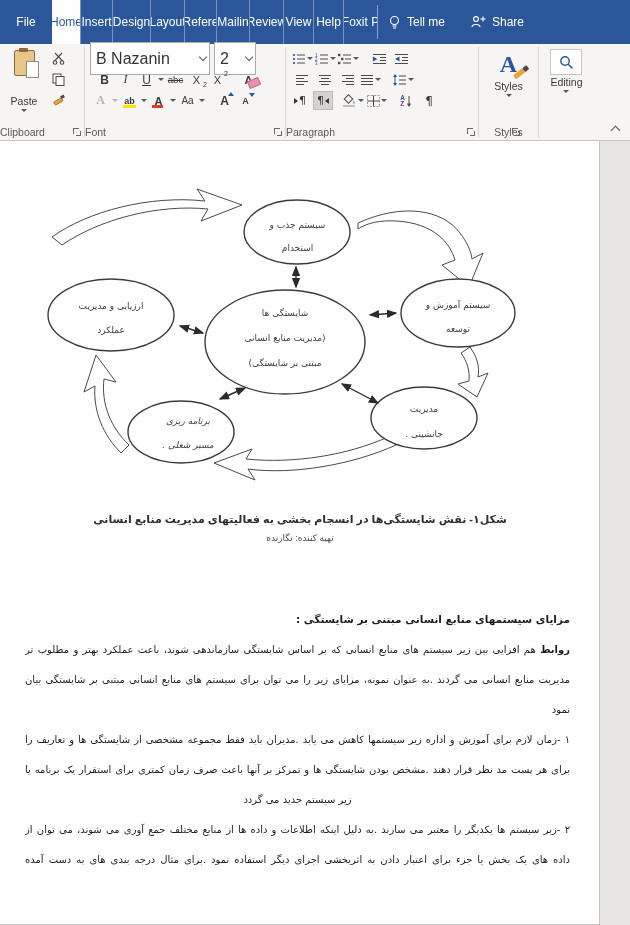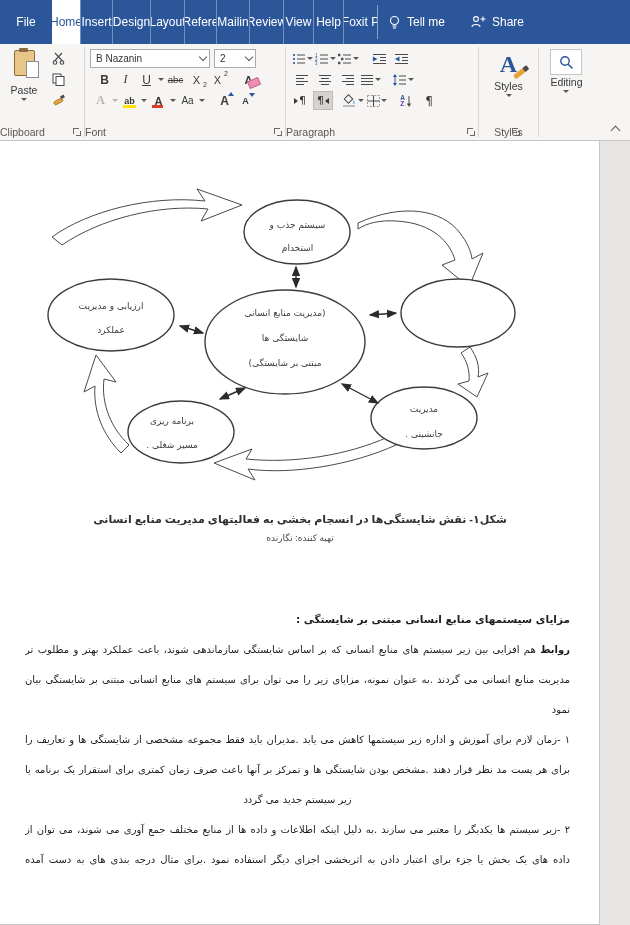--- a/index.html
+++ b/index.html
@@ -31,29 +31,29 @@
   .caret { width:0; height:0; border-left:3px solid transparent; border-right:3px solid transparent; border-top:3.5px solid #5a5856; display:inline-block; }
   .chev { width:6px; height:6px; border-right:1.3px solid #5a5856; border-bottom:1.3px solid #5a5856; transform:rotate(45deg); display:inline-block; margin-top:-3px; }
 
   
   .g-clip { width:84px; }
   .g-clip .grp-body { display:flex; }
   .paste-btn { width:44px; display:flex; flex-direction:column; align-items:center; cursor:pointer; padding-top:2px; }
   .clipboard-icon { width:21px; height:26px; background:#e8c687; border:1.5px solid #8a6a42; border-radius:2px; position:relative; }
   .clipboard-icon::before { content:""; position:absolute; left:4px; top:-3px; width:9px; height:4px; background:#8a6a42; border-radius:1px; }
   .clipboard-icon .paper { position:absolute; right:-5px; bottom:-3px; width:13px; height:17px; background:#fff; border:1px solid #8c8c8c; }
-  .paste-btn .txt { font-size:10.5px; color:#3b3a39; margin-top:8px; }
+  .paste-btn .txt { font-size:10.5px; color:#3b3a39; margin-top:19px; }
   .paste-btn .caret { margin-top:2px; }
   .clip-col { display:flex; flex-direction:column; gap:3px; padding-top:1px; }
   .sbtn { width:24px; height:18px; display:flex; align-items:center; justify-content:center; cursor:pointer; }
 
   
   .g-font { width:200px; }
   .row { display:flex; align-items:center; height:21px; }
-  .combo { height:19px; background:#fff; border:1px solid #adaba9; display:flex; align-items:center; justify-content:space-between; font-size:10px; color:#333; padding:0 3px 0 5px; cursor:pointer; }
+  .combo { height:33px; background:#fff; border:1px solid #adaba9; display:flex; align-items:center; justify-content:space-between; font-size:16px; color:#333; padding:0 3px 0 5px; cursor:pointer; }
   .combo-font { width:120px; margin-left:3px; }
   .combo-size { width:42px; margin-left:4px; }
   .fbtn { min-width:19px; height:19px; display:flex; align-items:center; justify-content:center; font-size:12px; color:#3b3a39; cursor:pointer; position:relative; }
   .b-bold { font-weight:bold; }
   .b-italic { font-style:italic; font-family:"Liberation Serif",serif; }
   .b-under { text-decoration:underline; }
   .b-strike { font-size:9.5px; text-decoration:line-through; }
   .scriptx { font-size:11px; position:relative; }
   .scriptx .small { font-size:7px; position:absolute; }
   .sub .small { bottom:1px; right:-1px; }
@@ -478,29 +478,33 @@
           <line x1="342" y1="197" x2="378" y2="216" marker-start="url(#ah)" marker-end="url(#ah)"></line>
           <line x1="245" y1="201" x2="220" y2="212" marker-start="url(#ah)" marker-end="url(#ah)"></line>
         </g>
       </svg>
 
       <div class="bubble" style="left:247px; top:73px; width:101px; line-height:23px;">
         <div>سیستم جذب و</div>
         <div>استخدام</div>
       </div>
       <div class="bubble" style="left:215px; top:160px; width:140px; line-height:25px;">
+        <div>شایستگی ها</div>
         <div>(مدیریت منابع انسانی</div>
-        <div>شایستگی ها</div>
         <div>مبتنی بر شایستگی)</div>
+      </div>
+      <div class="bubble" style="left:408px; top:152px; width:100px; line-height:24px;">
+        <div>سیستم آموزش و</div>
+        <div>توسعه</div>
       </div>
       <div class="bubble" style="left:61px; top:153px; width:100px; line-height:24px;">
         <div>ارزیابی و مدیریت</div>
         <div>عملکرد</div>
       </div>
-      <div class="bubble" style="left:122px; top:268px; width:100px; line-height:24px;">
+      <div class="bubble" style="left:138px; top:268px; width:100px; line-height:24px;font-style:italic;">
         <div>برنامه ریزی</div>
         <div>مسیر شغلی .</div>
       </div>
       <div class="bubble" style="left:374px; top:256px; width:100px; line-height:25px;">
         <div>مدیریت</div>
         <div>جانشینی .</div>
       </div>
 
       <div class="cap main">شکل۱- نقش شایستگی‌ها در انسجام بخشی به فعالیتهای مدیریت منابع انسانی</div>
       <div class="cap sub">تهیه کننده: نگارنده</div>

